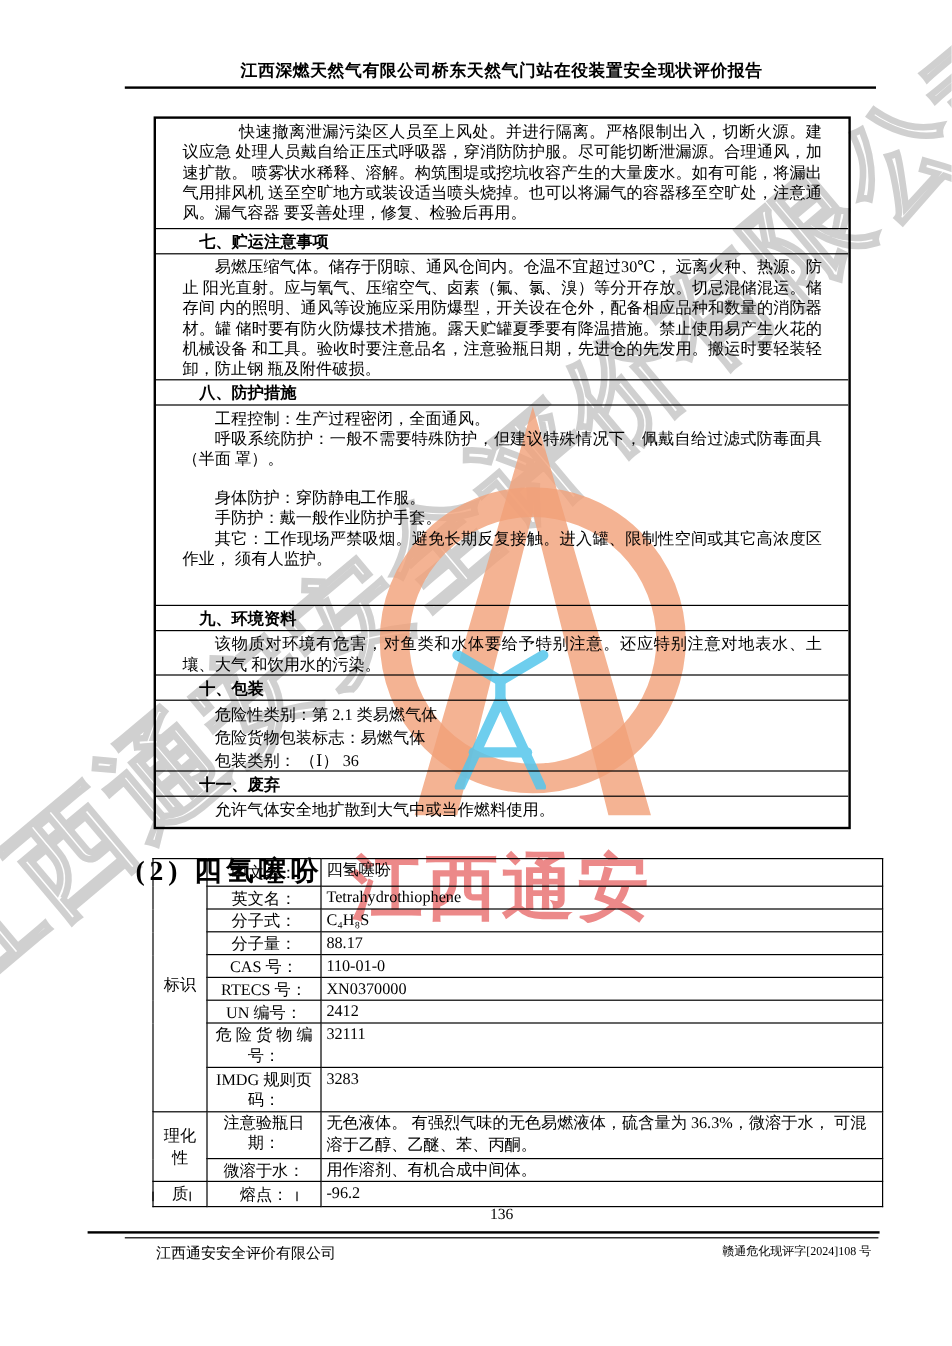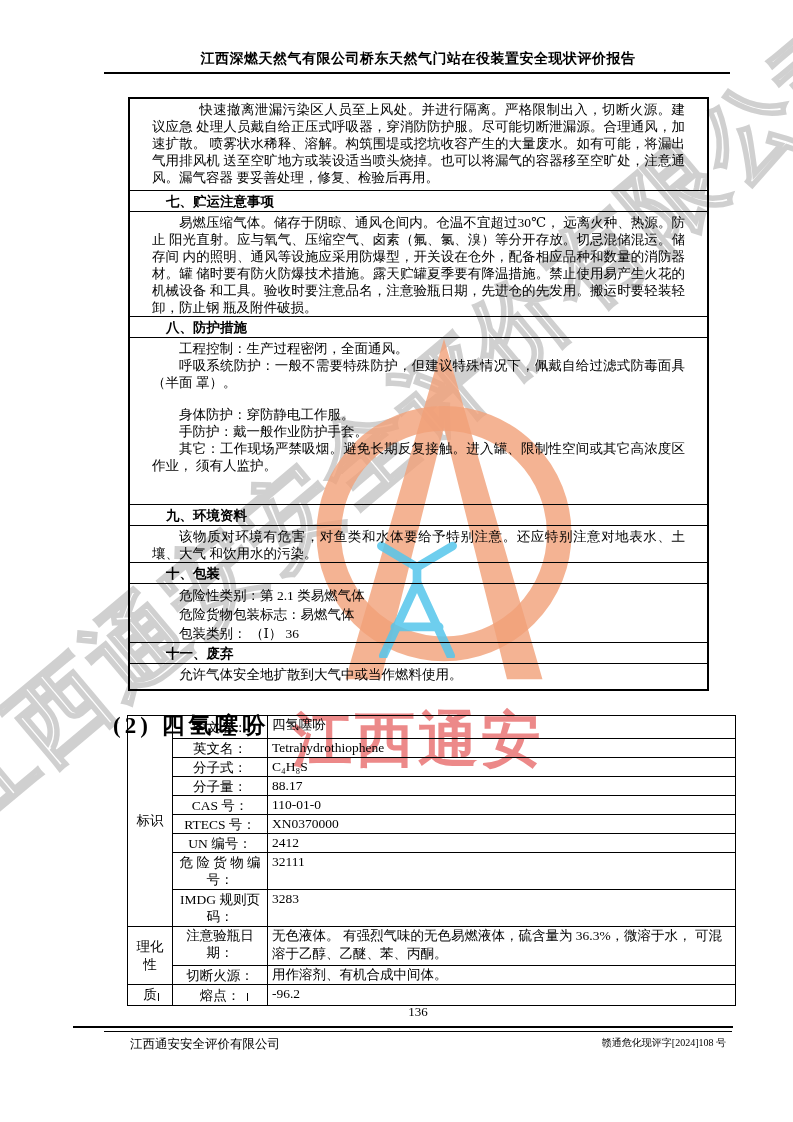--- a/index.html
+++ b/index.html
@@ -183,21 +183,21 @@
   <tr class="rd">
     <td class="lcol">IMDG 规则页 码：</td>
     <td class="vcol en">3283</td>
   </tr>
   <tr class="rx">
     <td class="gcol" rowspan="2">理化性</td>
     <td class="lcol vt">注意验瓶日期：</td>
     <td class="vcol">无色液体。 有强烈气味的无色易燃液体，硫含量为 36.3%，微溶于水， 可混溶于乙醇、乙醚、苯、丙酮。</td>
   </tr>
   <tr class="rs">
-    <td class="lcol">切断火源：</td>
+    <td class="lcol">微溶于水：</td>
     <td class="vcol">用作溶剂、有机合成中间体。</td>
   </tr>
   <tr class="rm">
     <td class="gcol">质</td>
     <td class="lcol">熔点：</td>
     <td class="vcol en">-96.2</td>
   </tr>
 </tbody>
   </table>
 

